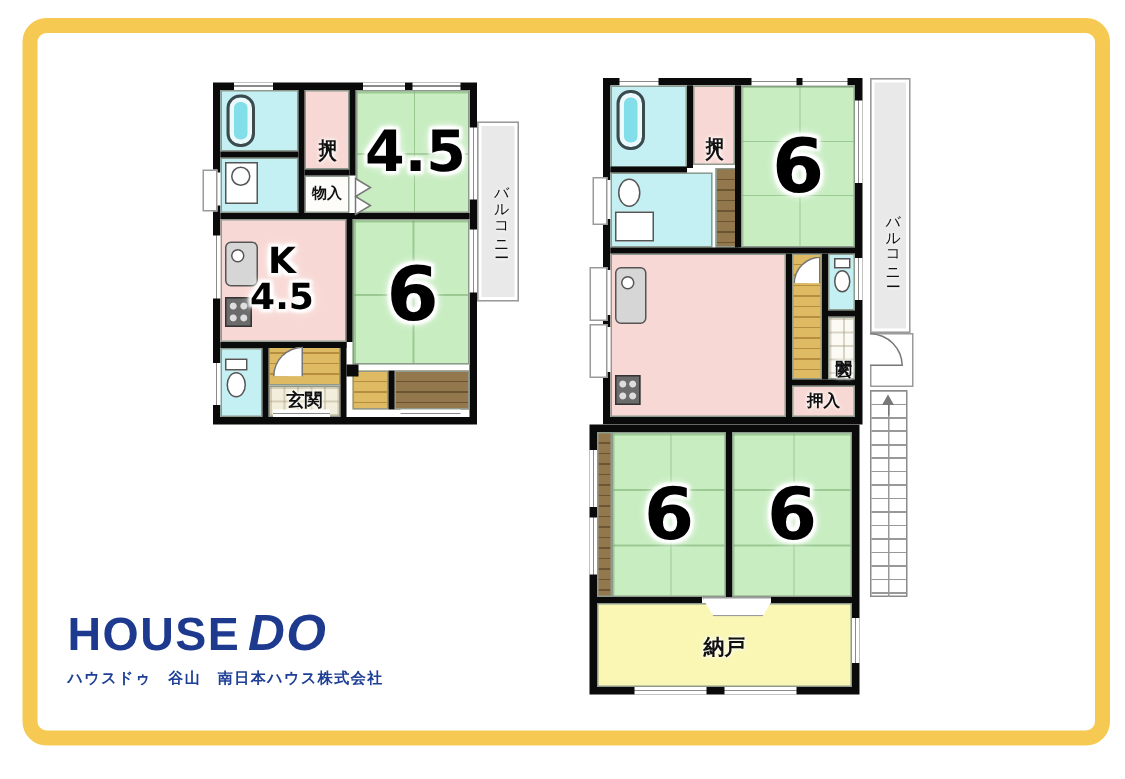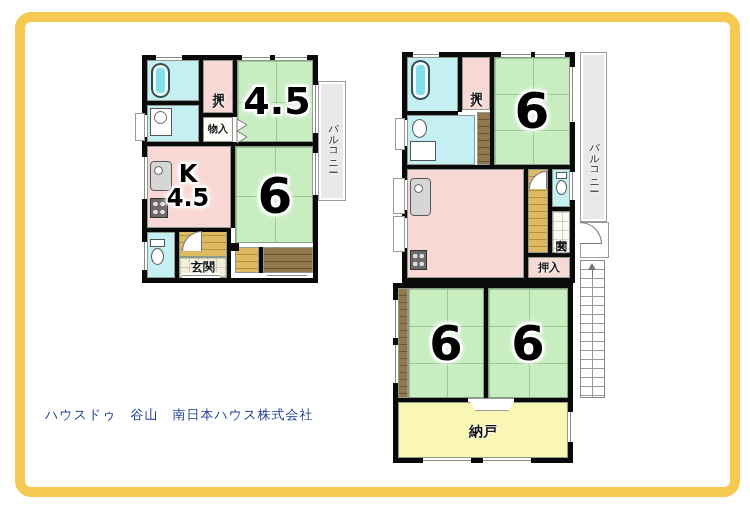--- a/index.html
+++ b/index.html
@@ -58,21 +58,21 @@
   .arc{position:absolute;box-sizing:border-box;background:#fff;border:1px solid #777;}
   .arc-tr{border-radius:0 100% 0 0;border-left:none;border-bottom:1px solid #777;}
   .arc-tl{border-radius:100% 0 0 0;border-right:1px solid #777;border-bottom:none;}
   .arrowup{position:absolute;width:0;height:0;border-left:4px solid transparent;
     border-right:4px solid transparent;border-bottom:7px solid #777;}
   .arrowstem{position:absolute;width:1px;background:#777;}
   #logo{position:absolute;color:#1d3a8f;}
   #logo .brand{font-weight:bold;letter-spacing:1px;}
   #logo .house{font-size:31px;}
   #logo .do{font-size:34px;font-style:italic;margin-left:5px;}
-  #logo .sub{font-size:13px;font-weight:normal;letter-spacing:1px;margin-top:3px;color:#1e3f96;}
+  #logo .sub{font-size:10px;font-weight:bold;letter-spacing:1px;margin-top:3px;color:#1e3f96;}
 </style>
 </head>
 <body>
 
 <div id="frame"></div>
 
 <div class="plan" id="plan-left" style="left:142px;top:45px;width:212px;height:240px;">
 
   <div class="balcony" style="left:176px;top:36px;width:28px;height:120px;">
     <span class="vlbl" style="left:14px;top:60px;font-size:10px;font-weight:normal;letter-spacing:1px;">バルコニー</span>
@@ -216,14 +216,17 @@
   <span class="vlbl" style="left:93px;top:32px;font-size:12px;">押入</span>
   <span class="num" style="left:149px;top:60px;font-size:50px;">6</span>
   <span class="vlbl" style="left:178px;top:180px;font-size:11px;letter-spacing:1px;">玄関</span>
   <span class="lbl" style="left:166px;top:215px;font-size:11px;">押入</span>
   <span class="num" style="left:63px;top:292px;font-size:48px;">6</span>
   <span class="num" style="left:145px;top:292px;font-size:48px;">6</span>
   <span class="lbl" style="left:100px;top:380px;font-size:14px;">納戸</span>
 </div>
 
 <div id="logo" style="left:45px;top:403px;">
+  <div>
+    <span class="brand house">HOUSE</span><span class="brand do">DO</span>
+  </div>
   <div class="sub">ハウスドゥ　谷山　南日本ハウス株式会社</div>
 </div>
 
 </body></html>

